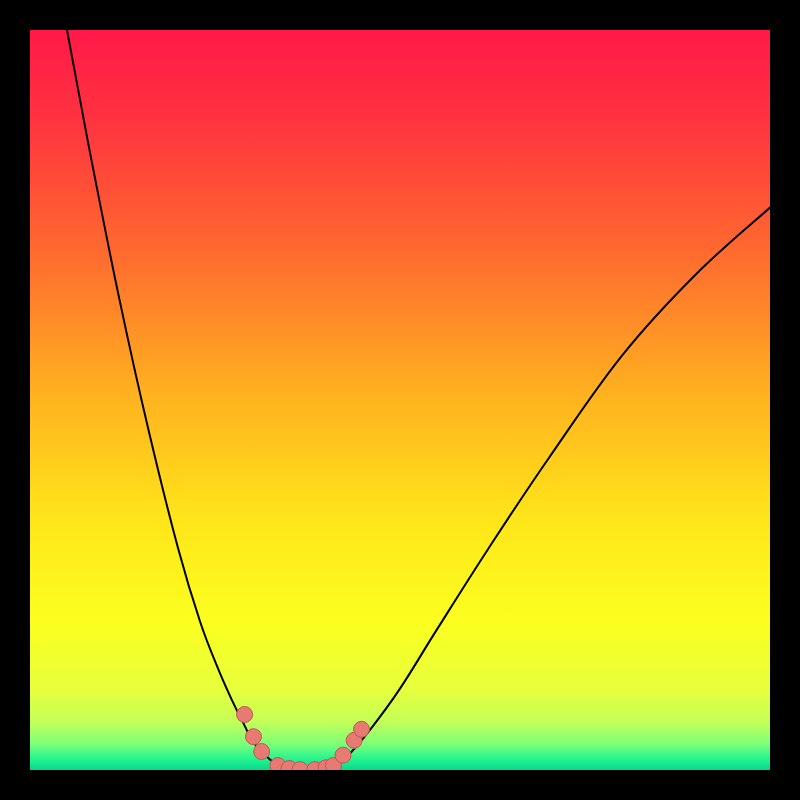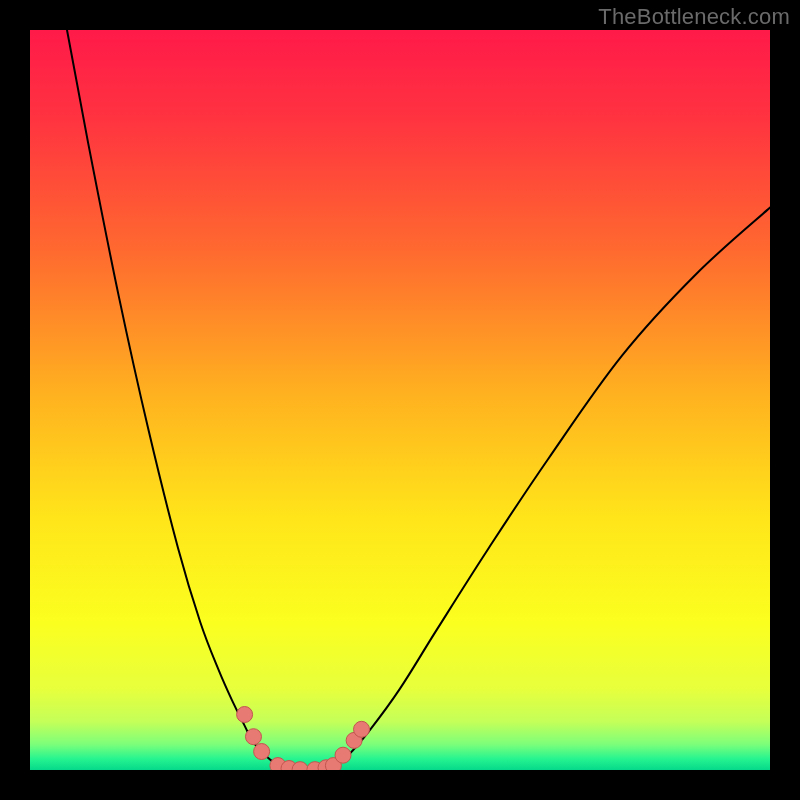--- a/index.html
+++ b/index.html
@@ -37,21 +37,20 @@
     user-select: none;
   }
   svg {
     display: block;
   }
 </style>
 </head>
 <body>
 <div class="frame">
 
-  <div class="watermark">TheBottleneck.com</div>
 
   <div class="plot">
     <svg id="chart-svg" width="740" height="740" viewBox="0 0 740 740">
       <defs>
         <linearGradient id="bg-grad" x1="0" y1="0" x2="0" y2="1">
 
         <stop offset="0.00%" stop-color="#ff1a49"></stop>
             <stop offset="12.00%" stop-color="#ff3340"></stop>
             <stop offset="30.00%" stop-color="#ff6a2f"></stop>
             <stop offset="50.00%" stop-color="#ffb41f"></stop>

